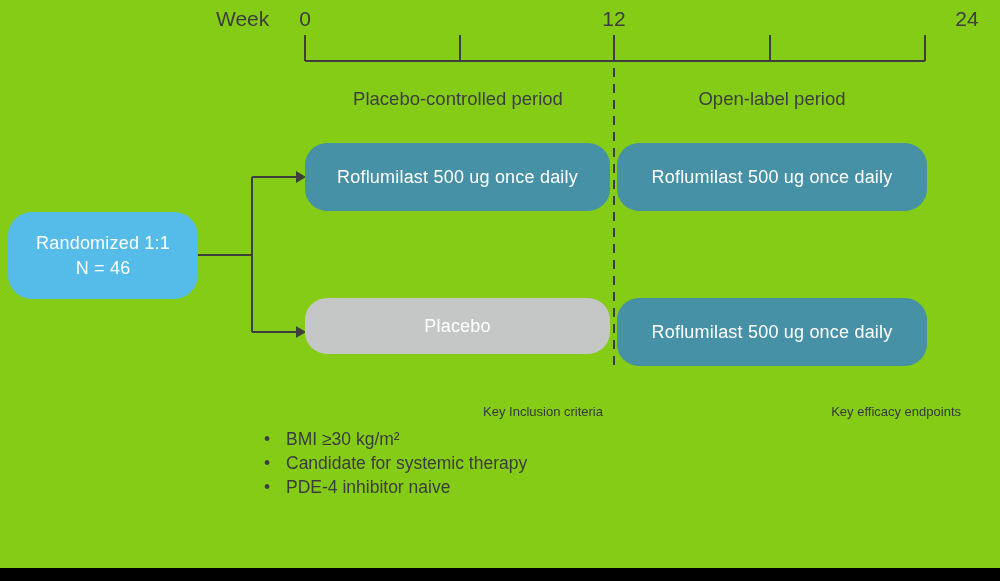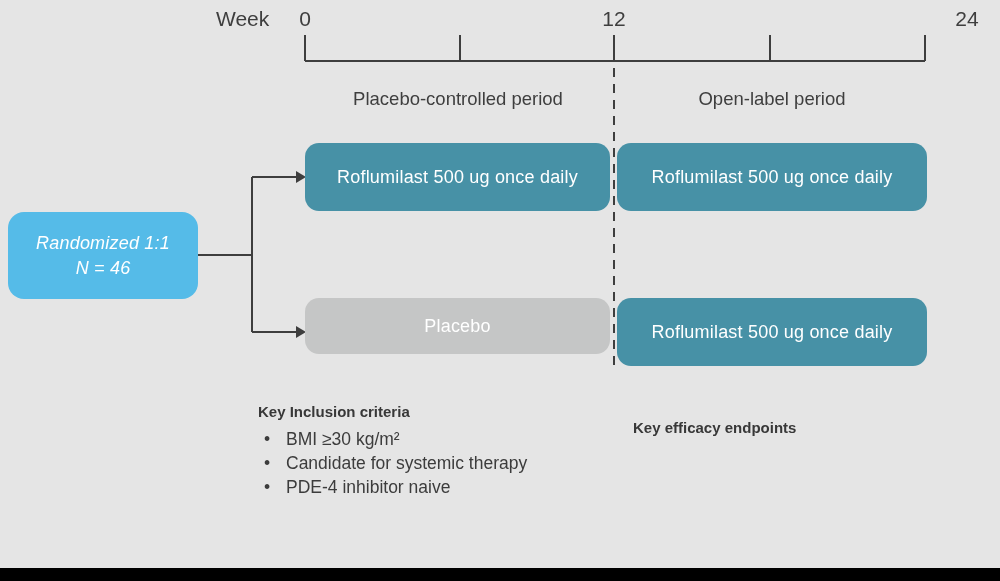--- a/index.html
+++ b/index.html
@@ -1,53 +1,53 @@
 <!DOCTYPE html>
 <html><head>
 <meta charset="utf-8">
 <style>
   html,body { margin:0; padding:0; background:#ffffff; }
   .canvas {
-    position:relative; width:1000px; height:581px; background:#e5e5e5;
+    position:relative; width:1000px; height:581px; background:#84cc16;
     font-family:"Liberation Sans", sans-serif; color:#3C3C3C; overflow:hidden;
   }
   .abs { position:absolute; }
 
   
   .week-label { left:216px; top:7px; font-size:21px; color:#3E3E3E; }
   .tick-label { top:7px; font-size:21px; color:#3E3E3E; transform:translateX(-50%); }
   .tick-0  { left:305px; }
   .tick-12 { left:614px; }
   .tick-24 { left:967px; }
 
   
   .period-label { top:88px; font-size:18.5px; color:#3E3E3E; transform:translateX(-50%); white-space:nowrap; }
   .pl-left  { left:458px; }
   .pl-right { left:772px; }
 
   
   .flow-box {
-    position:absolute; border-radius:14px; display:flex; flex-direction:column;
+    position:absolute; border-radius:22px; display:flex; flex-direction:column;
     align-items:center; justify-content:center; color:#ffffff; font-size:18px;
     text-align:center; letter-spacing:0.2px;
   }
   .teal { background:#4791A6; }
   .gray { background:#C5C6C6; }
-  .blue { background:#55BBE8; border-radius:16px; line-height:25px;font-style:italic; }
+  .blue { background:#55BBE8; border-radius:24px; line-height:25px; }
   .b-r1-left  { left:305px; top:143px; width:305px; height:68px; }
   .b-r1-right { left:617px; top:143px; width:310px; height:68px; }
   .b-r2-left  { left:305px; top:298px; width:305px; height:56px; }
   .b-r2-right { left:617px; top:298px; width:310px; height:68px; }
   .b-rand     { left:8px;   top:212px; width:190px; height:87px; }
 
   
   .text-block { position:absolute; }
   .tb-left  { left:258px; top:399px; width:345px; }
-  .tb-right { left:633px; top:399px; width:300px;margin-top:16px; }
-  .tb-title { font-size:15px; font-weight:700; color:#383838; line-height:26px; }
+  .tb-right { left:661px; top:399px; width:300px; }
+  .tb-title { font-size:13px; font-weight:400; color:#383838; line-height:26px;text-align:right; }
   ul.tb-list { list-style:none; margin:2px 0 0 0; padding:0; font-size:17.5px; line-height:24px; color:#3C3C3C; }
   ul.tb-list li { position:relative; padding-left:28px; }
   ul.tb-list li::before { content:"\2022"; position:absolute; left:6px; }
   .tb-left ul.tb-list li { max-width:325px; }
   .tb-right ul.tb-list li { max-width:270px; }
 
   .svg-overlay { position:absolute; left:0; top:0; pointer-events:none; }
   .bottom-bar { left:0; top:568px; width:1000px; height:13px; background:#000000; }
 </style>
 </head>

